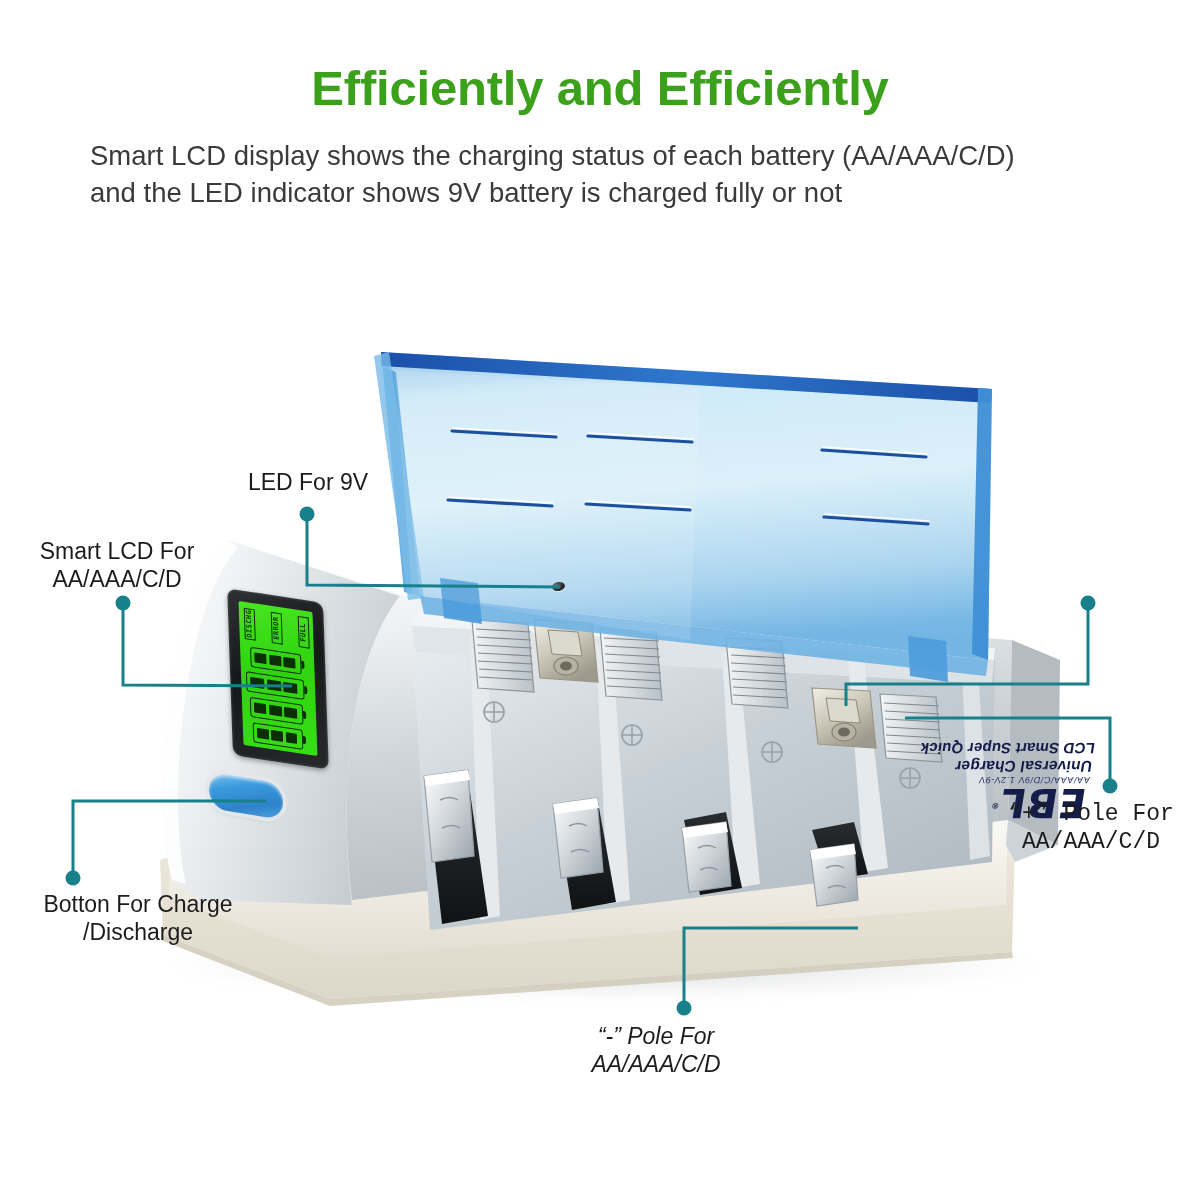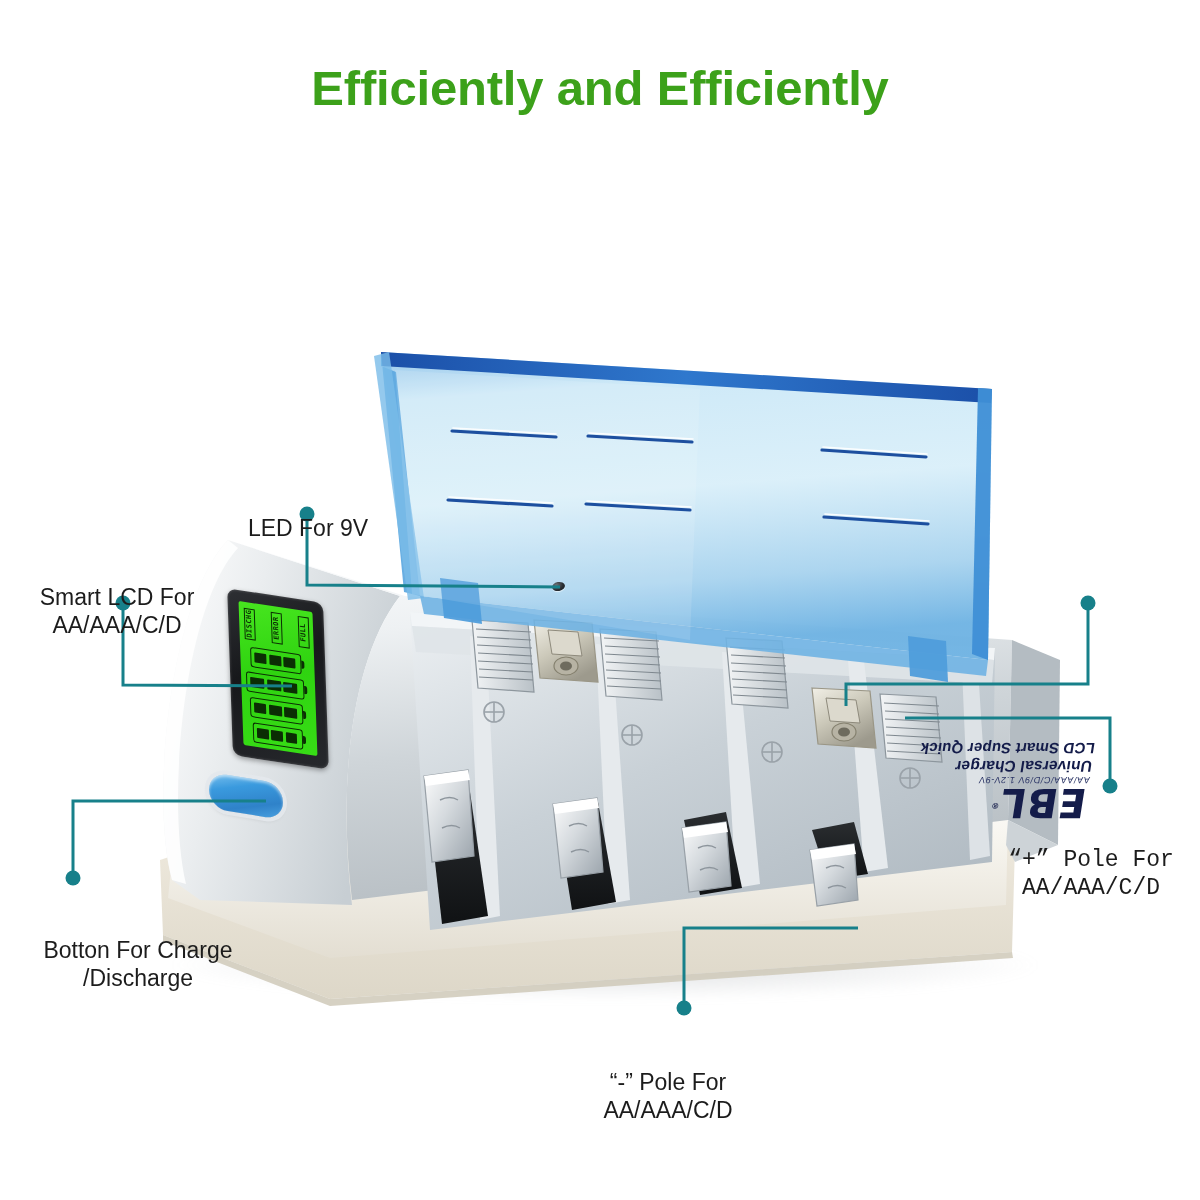--- a/index.html
+++ b/index.html
@@ -32,21 +32,21 @@
 
   
   .callout{
     position:absolute;
     font-size:23px;
     line-height:1.22;
     color:#1c1c1c;
     white-space:pre-line;
     z-index:40;
   }
-  .callout.c-center{text-align:center;margin-top:46px;}
+  .callout.c-center{text-align:center;}
 
   
   #leaders{position:absolute;left:0;top:0;width:1200px;height:1200px;z-index:35;pointer-events:none;}
 
   
   #product{position:absolute;left:0;top:0;width:1200px;height:1200px;z-index:10;}
 
   
   .shadow{
     position:absolute;left:175px;top:930px;width:860px;height:70px;
@@ -149,20 +149,24 @@
   .lid-brand .sub3{font-size:15px;font-weight:bold;letter-spacing:.2px;}
   .lid-brand .reg{font-size:8px;vertical-align:super;}
   .brandwrap{position:absolute;left:540px;top:360px;width:420px;height:200px;z-index:30;}
 </style>
 </head>
 <body>
 
 <div id="stage">
 
   <div class="title">Efficiently and Efficiently</div>
+  <div class="subtitle">
+    <span class="l1">Smart LCD display shows the charging status of each battery (AA/AAA/C/D)</span>
+    <span class="l2">and the LED indicator shows 9V battery is charged fully or not</span>
+  </div>
 
   <div class="shadow"></div>
 
   <svg id="product" viewBox="0 0 1200 1200">
     <defs>
       <linearGradient id="gBodyTop" x1="0" y1="0" x2="0.25" y2="1">
         <stop offset="0" stop-color="#fefeff"></stop>
         <stop offset="0.28" stop-color="#eef1f3"></stop>
         <stop offset="0.62" stop-color="#cfd5d9"></stop>
         <stop offset="1" stop-color="#b9c0c5"></stop>
@@ -483,16 +487,16 @@
   <div class="callout c-center" style="left:2px;top:537px;width:230px;">Smart LCD For
 AA/AAA/C/D</div>
 
   <div class="callout c-center" style="left:4px;top:890px;width:268px;">Botton For Charge
 /Discharge</div>
 
 
   <div class="callout c-center" style="left:985px;top:800px;width:212px;font-family:Liberation Mono, monospace;">“+” Pole For
 AA/AAA/C/D</div>
 
-  <div class="callout c-center" style="left:544px;top:1022px;width:248px;">“-” Pole For
+  <div class="callout c-center" style="left:532px;top:1022px;width:248px;font-style:italic;">“-” Pole For
 AA/AAA/C/D</div>
 
 </div>
 
 </body></html>

